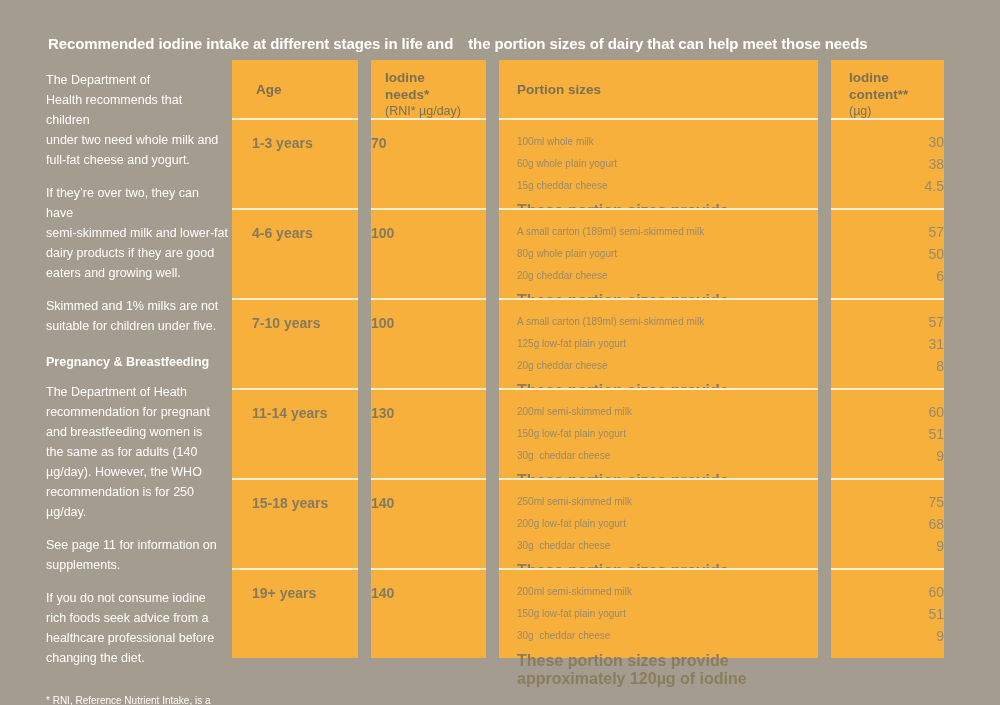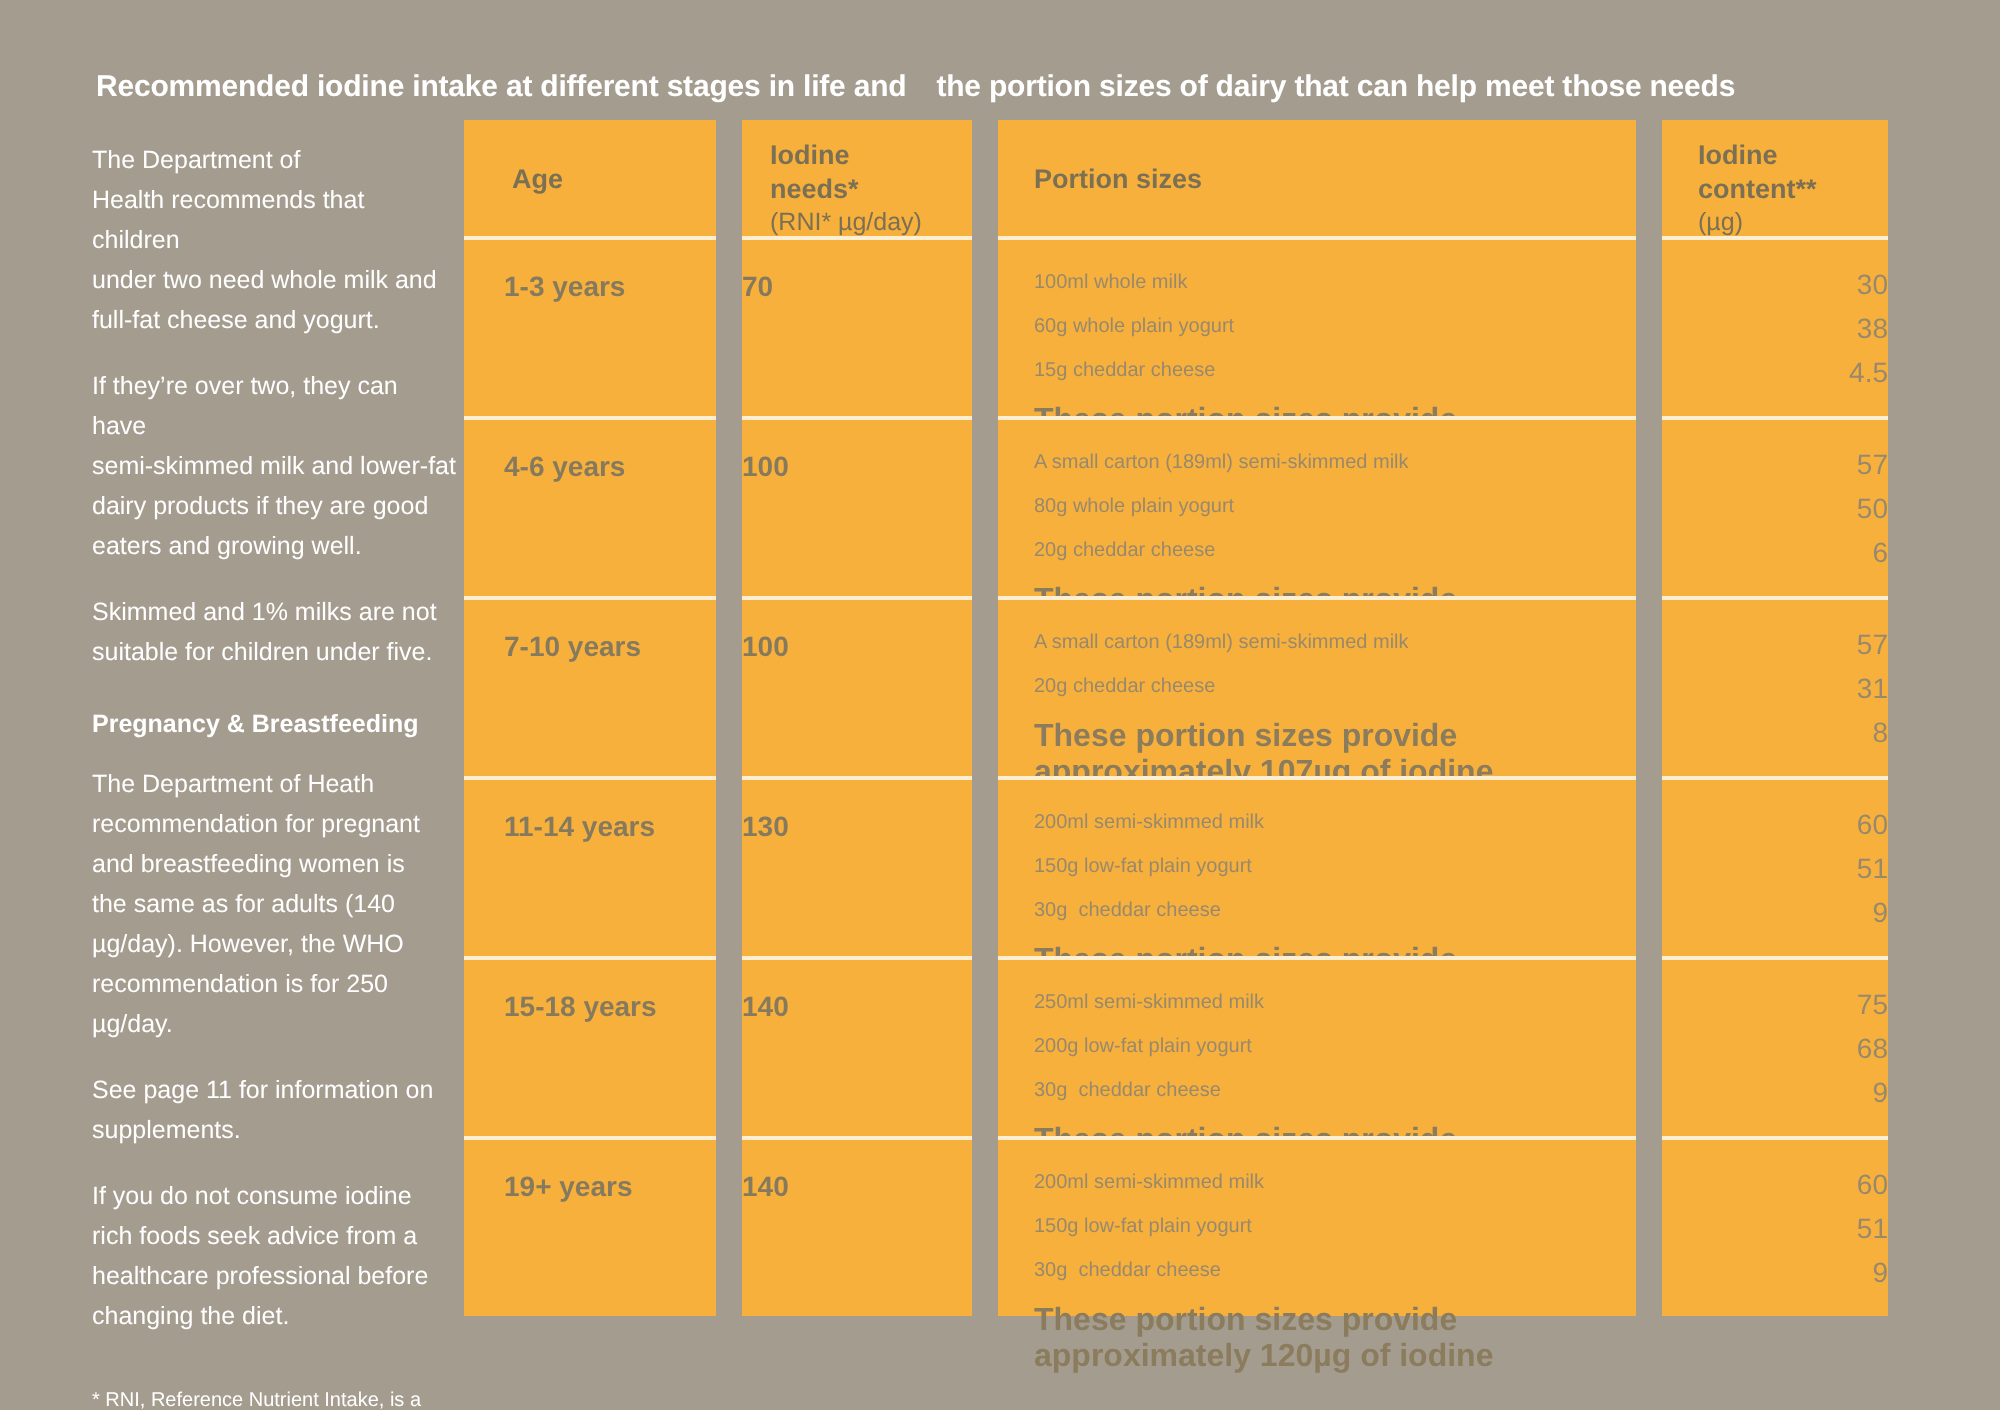--- a/index.html
+++ b/index.html
@@ -164,20 +164,21 @@
   <div class="cell data-cell values-cell">
     <div>57</div>
     <div>50</div>
     <div>6</div>
   </div>
 
   <div class="cell data-cell age-cell">7-10 years</div>
   <div class="cell data-cell needs-cell">100</div>
   <div class="cell data-cell portion-cell">
     <div class="portion-item">A small carton (189ml) semi-skimmed milk</div>
+    <div class="portion-item">125g low-fat plain yogurt</div>
     <div class="portion-item">20g cheddar cheese</div>
     <div class="portion-note">These portion sizes provide approximately 107µg of iodine</div>
   </div>
   <div class="cell data-cell values-cell">
     <div>57</div>
     <div>31</div>
     <div>8</div>
   </div>
 
   <div class="cell data-cell age-cell">11-14 years</div>

